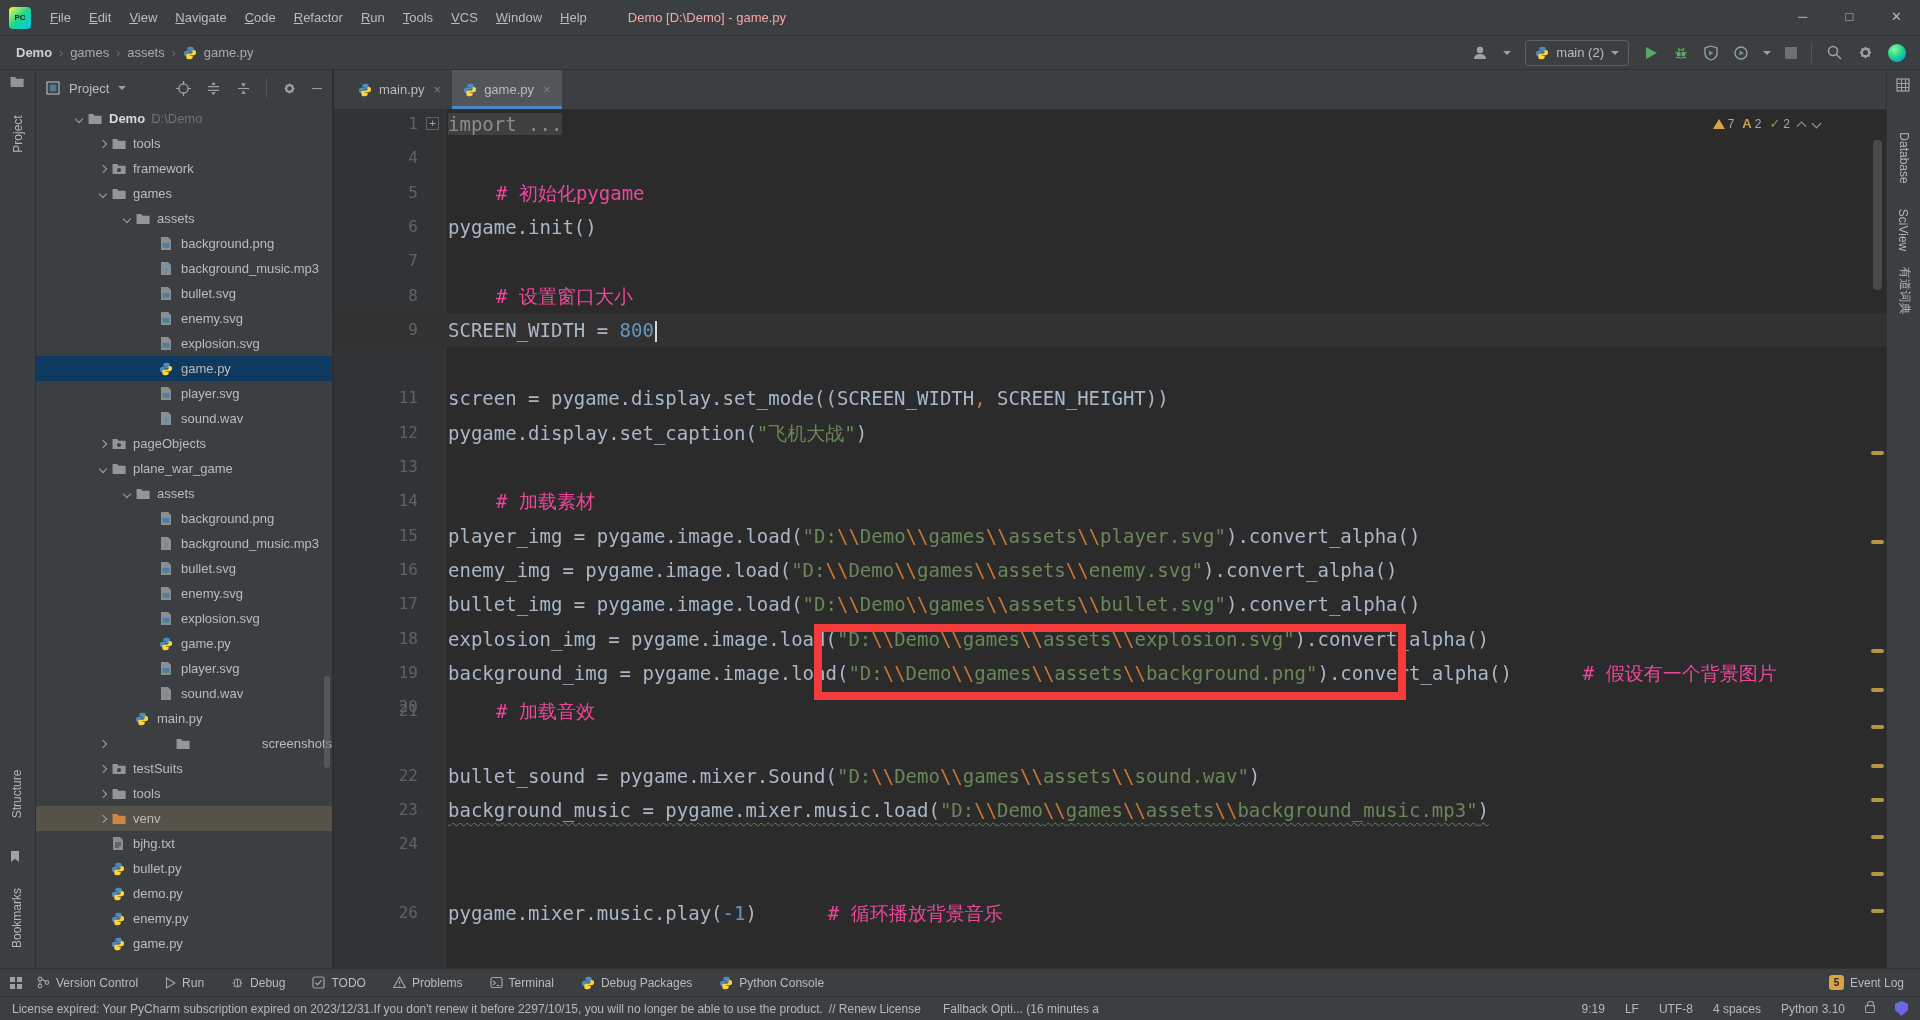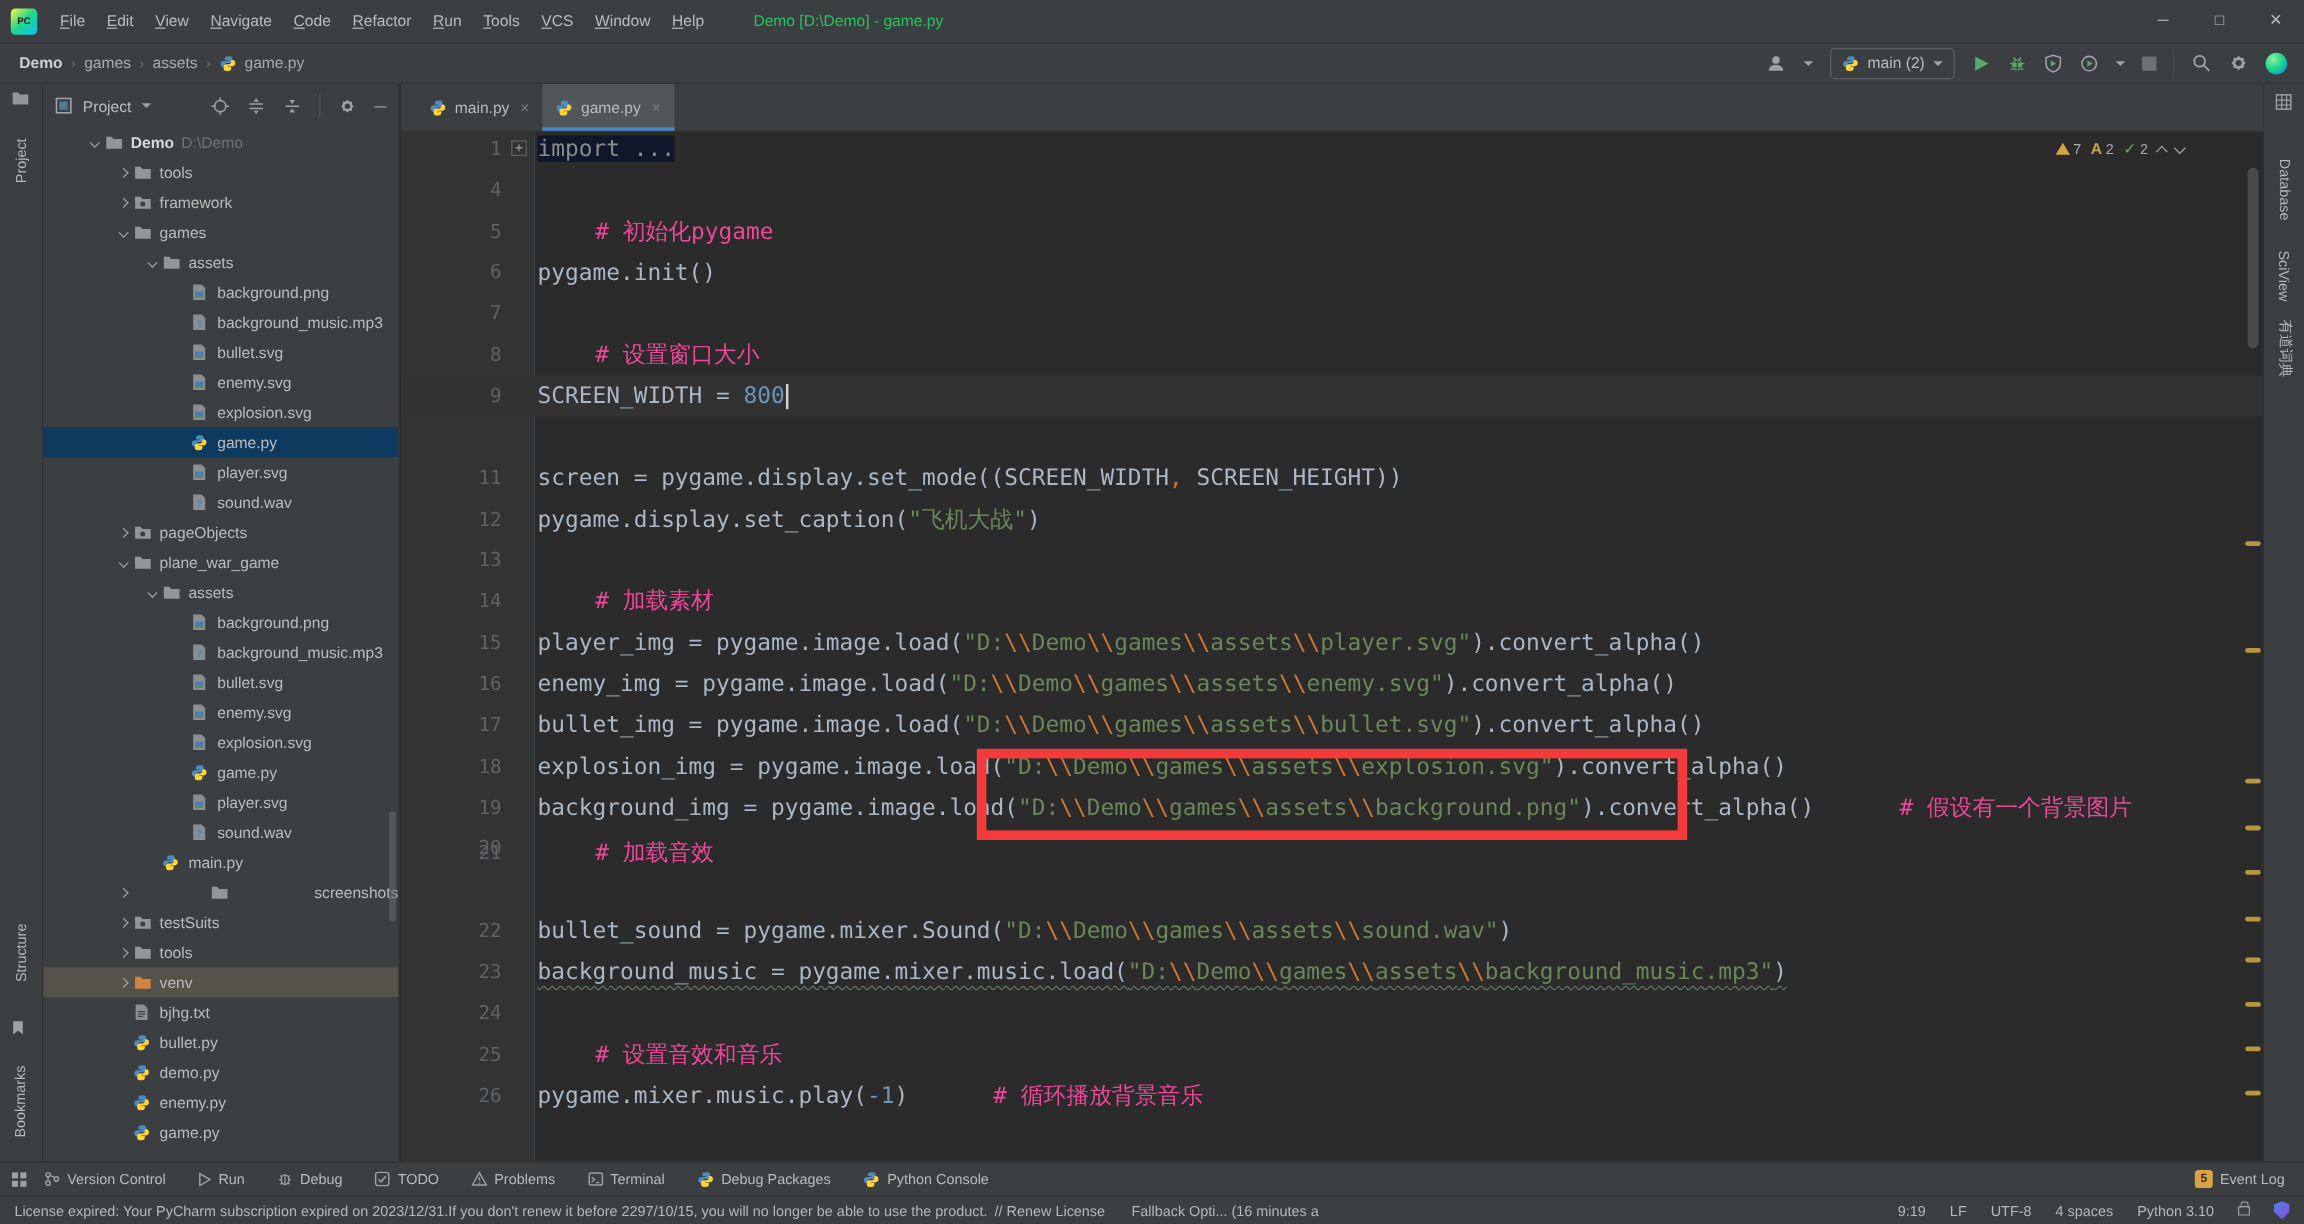--- a/index.html
+++ b/index.html
@@ -6,21 +6,21 @@
   html,body { width:1920px; height:1020px; overflow:hidden; }
   body { background:#2b2b2b; font-family:"Liberation Sans",sans-serif; color:#bbbbbb; position:relative; }
 
   
   .titlebar { position:absolute; left:0; top:0; width:1920px; height:36px; background:#3c3f41; display:flex; align-items:center; border-bottom:1px solid #2f3133; }
   .pc-logo { width:22px; height:22px; margin:0 10px 0 9px; border-radius:4px;
     background:linear-gradient(135deg,#fcf84a 0%,#21d789 48%,#07c3f2 100%); display:flex; align-items:center; justify-content:center; }
   .pc-logo b { font-size:8px; color:#1b1b1b; letter-spacing:0; }
   .menu-item { font-size:13px; color:#bbbbbb; padding:0 9px; line-height:35px; cursor:default; }
   .menu-item::first-letter { text-decoration:underline; }
-  .win-title { margin-left:32px; font-size:13px; color:#22c55e; }
+  .win-title { margin-left:32px; font-size:13px; color:#fca5a5; }
   .win-controls { margin-left:auto; display:flex; height:36px; }
   .win-btn { width:47px; text-align:center; line-height:34px; font-size:13px; color:#b9b9b9; }
 
   
   .navbar { position:absolute; left:0; top:36px; width:1920px; height:34px; background:#3c3f41; border-bottom:1px solid #323232; display:flex; align-items:center; }
   .crumbs { display:flex; align-items:center; margin-left:16px; font-size:13px; gap:7px; }
   .crumb { color:#a7abae; } .crumb.bold { font-weight:bold; color:#d0d0d0; }
   .crumb-sep { color:#6e7276; font-size:12px; }
   .nav-right { margin-left:auto; display:flex; align-items:center; gap:14px; margin-right:14px; }
   .runbox { display:flex; align-items:center; gap:7px; border:1px solid #5e6163; border-radius:4px; height:26px; padding:0 9px; font-size:13px; color:#bbbbbb; }
@@ -66,21 +66,21 @@
   .tab .x { color:#7c8084; font-size:13px; margin-left:2px; }
   .code { position:absolute; left:0; top:40px; right:0; bottom:0; background:#2b2b2b; overflow:hidden; }
   .gutter-bg { position:absolute; left:0; top:0; bottom:0; width:112px; background:#313335; border-right:1px solid #3a3d3f; }
   .crow { position:absolute; left:0; width:100%; height:34px; line-height:34px; font-family:"DejaVu Sans Mono",monospace; font-size:19px; white-space:pre; }
   .crow.current { background:#323232; }
   .crow .num { position:absolute; left:0; width:84px; text-align:right; color:#606366; font-size:16px; }
   .crow .txt { position:absolute; left:114px; }
   .foldbox { position:absolute; left:92px; top:10px; width:13px; height:13px; border:1px solid #5f6365; color:#9da2a6; font-size:11px; line-height:11px; text-align:center; font-family:"DejaVu Sans Mono",monospace; }
   .tk-pl { color:#a9b7c6; } .tk-cm { color:#ec4899;margin-left:48px; } .tk-str { color:#6a8759; }
   .tk-esc { color:#cc7832; } .tk-num { color:#6897bb; } .tk-op { color:#cc7832; }
-  .tk-fold { color:#8c8c8c; background:#0f172a; }
+  .tk-fold { color:#8c8c8c; background:#404040; }
   .caret-i { display:inline-block; width:2px; height:21px; background:#d8d8d8; vertical-align:middle; margin-left:1px; }
   .squig { text-decoration:underline; text-decoration-style:wavy; text-decoration-color:#5f7d63; text-decoration-thickness:1px; text-underline-offset:5px; }
   .inspections { position:absolute; right:66px; top:6px; display:flex; align-items:center; gap:8px; font-size:12px; color:#a6aaad; }
   .insp-tri { width:0;height:0;border-left:6px solid transparent;border-right:6px solid transparent;border-bottom:10px solid #d9a343; display:inline-block; }
   .insp-a { color:#c7a34a; font-weight:bold; font-size:13px; }
   .insp-chk { color:#73a657; font-size:13px; }
   .insp-chev { width:7px;height:7px;border-right:1.5px solid #9da2a6;border-bottom:1.5px solid #9da2a6;display:inline-block; }
   .insp-chev.up { transform:rotate(-135deg) translate(-2px,-2px); }
   .insp-chev.dn { transform:rotate(45deg); }
   .scroll-thumb { position:absolute; right:4px; top:30px; width:9px; height:150px; background:#7f8386; opacity:.35; border-radius:4px; }
@@ -727,21 +727,20 @@
       <div class="crow" style="top: 409px;"><span class="num">15</span><span class="txt"><span class="tk-pl">player_img = pygame.image.load(</span><span class="tk-str">"D:</span><span class="tk-esc">\\</span><span class="tk-str">Demo</span><span class="tk-esc">\\</span><span class="tk-str">games</span><span class="tk-esc">\\</span><span class="tk-str">assets</span><span class="tk-esc">\\</span><span class="tk-str">player.svg"</span><span class="tk-pl">).convert_alpha()</span></span></div>
       <div class="crow" style="top: 443px;"><span class="num">16</span><span class="txt"><span class="tk-pl">enemy_img = pygame.image.load(</span><span class="tk-str">"D:</span><span class="tk-esc">\\</span><span class="tk-str">Demo</span><span class="tk-esc">\\</span><span class="tk-str">games</span><span class="tk-esc">\\</span><span class="tk-str">assets</span><span class="tk-esc">\\</span><span class="tk-str">enemy.svg"</span><span class="tk-pl">).convert_alpha()</span></span></div>
       <div class="crow" style="top: 477px;"><span class="num">17</span><span class="txt"><span class="tk-pl">bullet_img = pygame.image.load(</span><span class="tk-str">"D:</span><span class="tk-esc">\\</span><span class="tk-str">Demo</span><span class="tk-esc">\\</span><span class="tk-str">games</span><span class="tk-esc">\\</span><span class="tk-str">assets</span><span class="tk-esc">\\</span><span class="tk-str">bullet.svg"</span><span class="tk-pl">).convert_alpha()</span></span></div>
       <div class="crow" style="top: 512px;"><span class="num">18</span><span class="txt"><span class="tk-pl">explosion_img = pygame.image.load(</span><span class="tk-str">"D:</span><span class="tk-esc">\\</span><span class="tk-str">Demo</span><span class="tk-esc">\\</span><span class="tk-str">games</span><span class="tk-esc">\\</span><span class="tk-str">assets</span><span class="tk-esc">\\</span><span class="tk-str">explosion.svg"</span><span class="tk-pl">).convert_alpha()</span></span></div>
       <div class="crow" style="top: 546px;"><span class="num">19</span><span class="txt"><span class="tk-pl">background_img = pygame.image.load(</span><span class="tk-str">"D:</span><span class="tk-esc">\\</span><span class="tk-str">Demo</span><span class="tk-esc">\\</span><span class="tk-str">games</span><span class="tk-esc">\\</span><span class="tk-str">assets</span><span class="tk-esc">\\</span><span class="tk-str">background.png"</span><span class="tk-pl">).convert_alpha()</span><span class="tk-cm">  # 假设有一个背景图片</span></span></div>
       <div class="crow" style="top: 580px;"><span class="num">20</span><span class="txt"></span></div>
       <div class="crow" style="top: 584px;"><span class="num">21</span><span class="txt"><span class="tk-cm"># 加载音效</span></span></div>
       <div class="crow" style="top: 649px;"><span class="num">22</span><span class="txt"><span class="tk-pl">bullet_sound = pygame.mixer.Sound(</span><span class="tk-str">"D:</span><span class="tk-esc">\\</span><span class="tk-str">Demo</span><span class="tk-esc">\\</span><span class="tk-str">games</span><span class="tk-esc">\\</span><span class="tk-str">assets</span><span class="tk-esc">\\</span><span class="tk-str">sound.wav"</span><span class="tk-pl">)</span></span></div>
       <div class="crow" style="top: 683px;"><span class="num">23</span><span class="txt squig"><span class="tk-pl">background_music = pygame.mixer.music.load(</span><span class="tk-str">"D:</span><span class="tk-esc">\\</span><span class="tk-str">Demo</span><span class="tk-esc">\\</span><span class="tk-str">games</span><span class="tk-esc">\\</span><span class="tk-str">assets</span><span class="tk-esc">\\</span><span class="tk-str">background_music.mp3"</span><span class="tk-pl">)</span></span></div>
       <div class="crow" style="top: 717px;"><span class="num">24</span><span class="txt"></span></div>
-      <div class="crow" style="top: 752px;"><span class="num">25</span><span class="txt"><span class="tk-cm"># 设置音效和音乐</span></span></div>
       <div class="crow" style="top: 786px;"><span class="num">26</span><span class="txt"><span class="tk-pl">pygame.mixer.music.play(</span><span class="tk-num">-1</span><span class="tk-pl">)</span><span class="tk-cm">  # 循环播放背景音乐</span></span></div>
       <span class="stripe-mark" style="top: 341px;"></span>
       <span class="stripe-mark" style="top: 430px;"></span>
       <span class="stripe-mark" style="top: 539px;"></span>
       <span class="stripe-mark" style="top: 578px;"></span>
       <span class="stripe-mark" style="top: 615px;"></span>
       <span class="stripe-mark" style="top: 654px;"></span>
       <span class="stripe-mark" style="top: 688px;"></span>
       <span class="stripe-mark" style="top: 725px;"></span>
       <span class="stripe-mark" style="top: 762px;"></span>

